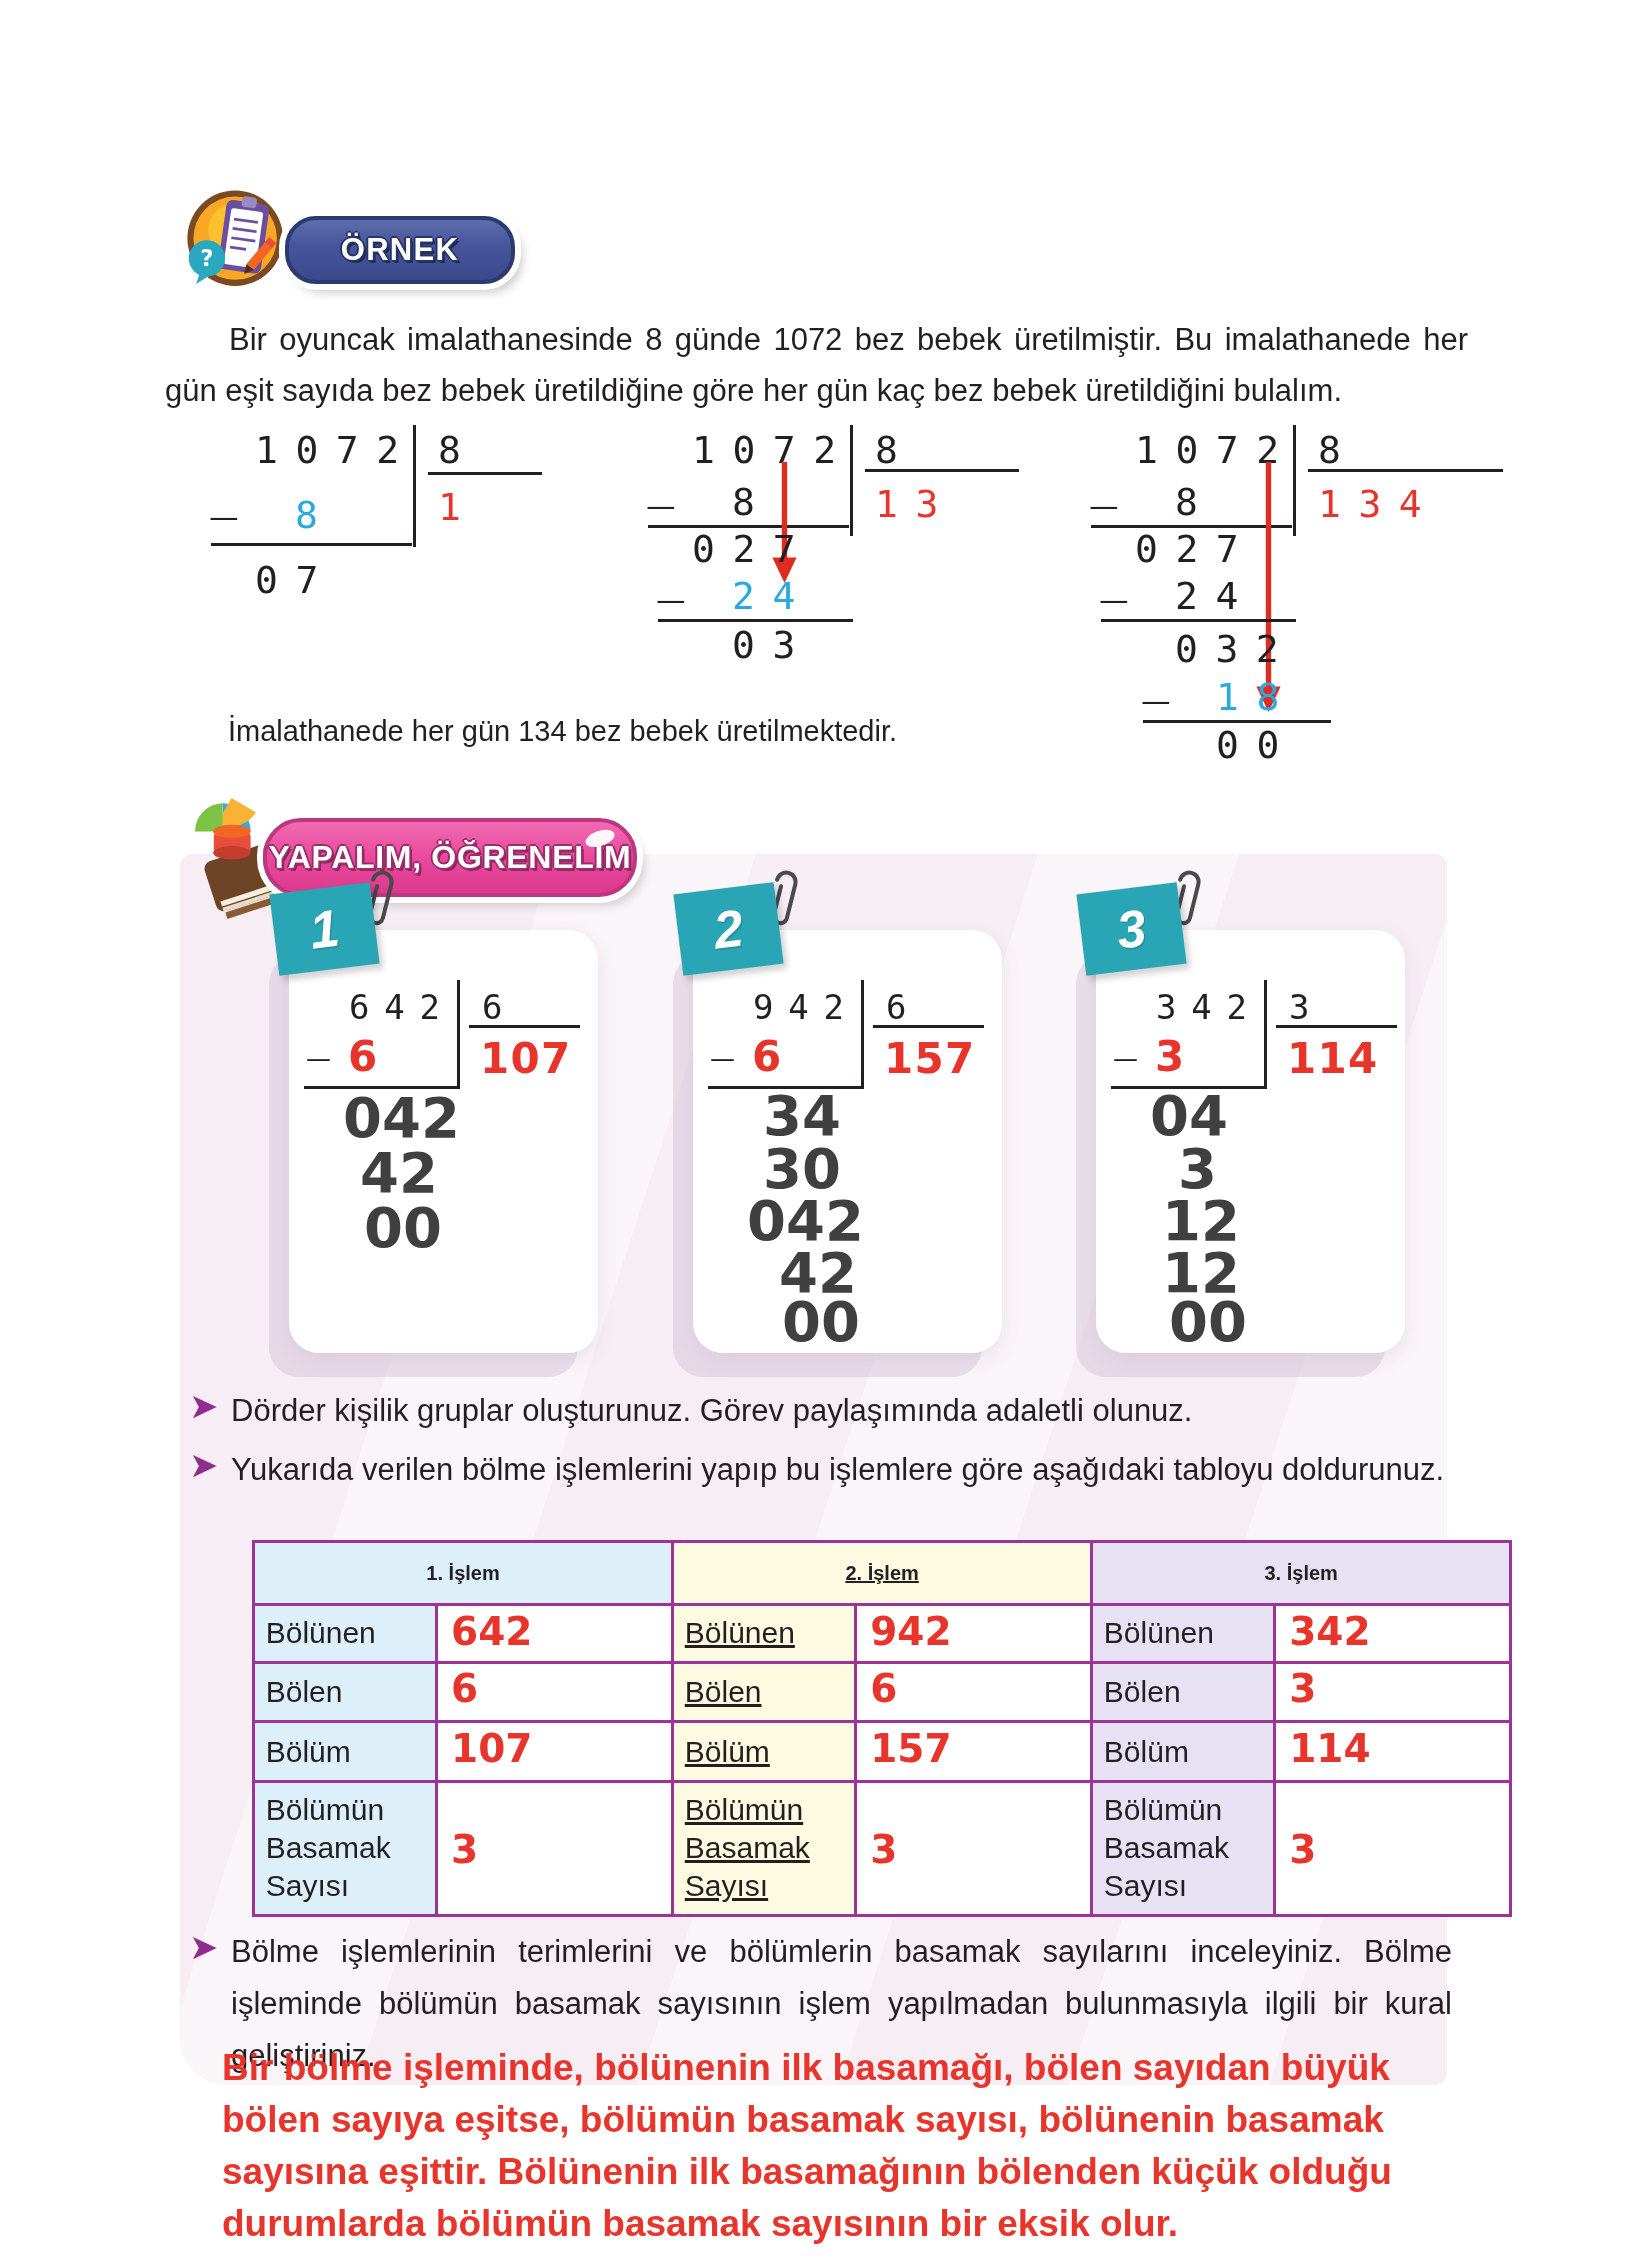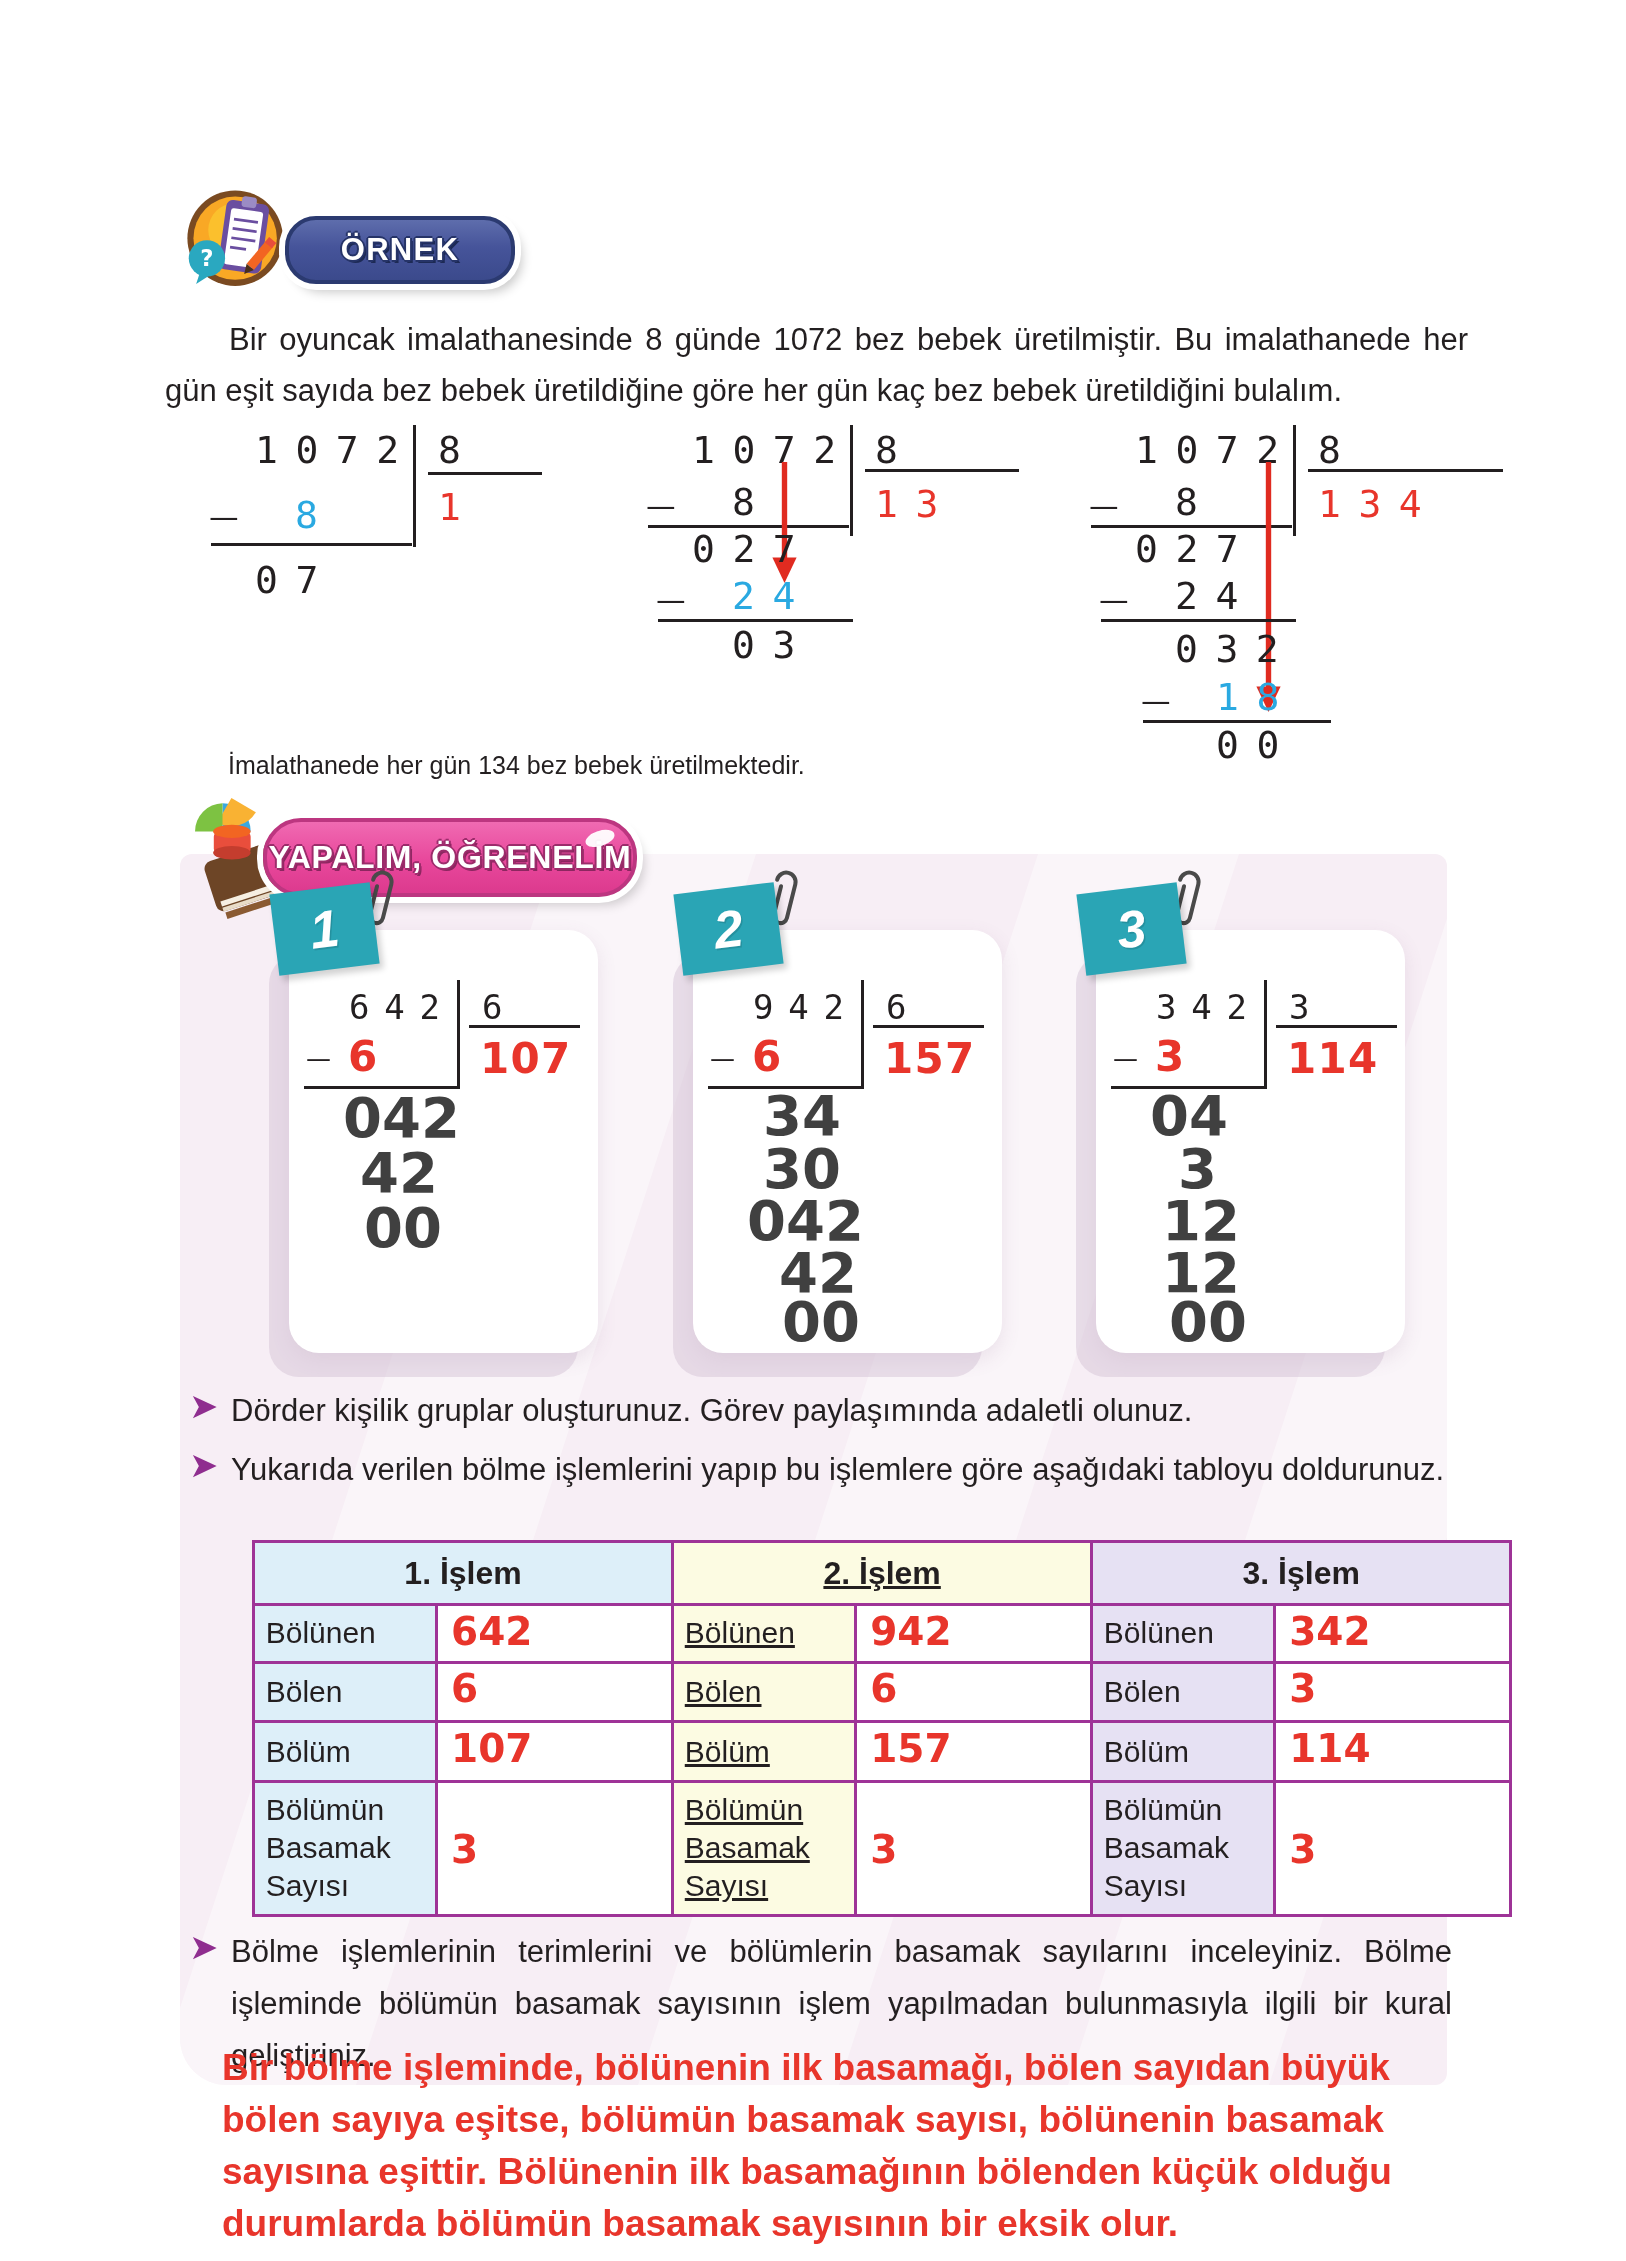--- a/index.html
+++ b/index.html
@@ -23,21 +23,21 @@
     display:flex;align-items:center;justify-content:center;}
   .yapalim-badge span{font-size:32px;font-weight:bold;color:#fff;letter-spacing:0.7px;
     text-shadow:-2px 0 #9c2c6b,2px 0 #9c2c6b,0 -2px #9c2c6b,0 2px #9c2c6b,
     -1.3px -1.3px #9c2c6b,1.3px 1.3px #9c2c6b,2.7px 3.4px 0 #8c2760;}
   .yapalim-badge::after{content:"";position:absolute;right:19px;top:9.4px;width:29.5px;height:14.8px;
     background:#fff;border-radius:50%;transform:rotate(-18deg);opacity:.95;}
 
   
   .para{position:absolute;left:165px;top:314px;width:1303px;font-size:31px;line-height:51px;
     text-align:justify;text-indent:64px;}
-  .result-line{position:absolute;left:228px;top:751px;font-size:25px;}
+  .result-line{position:absolute;left:228px;top:715px;font-size:29px;}
 
   
   .pink-section{position:absolute;left:180px;top:854px;width:1267px;height:1231px;
     background:#f7eef5;border-radius:12px 12px 12px 47px;overflow:hidden;}
   .pink-section .band{position:absolute;top:-34px;bottom:-34px;width:201px;
     background:rgba(255,255,255,.42);transform:skewX(-18deg);}
 
   
   .division{position:absolute;font-family:"DejaVu Sans Mono",monospace;font-size:38px;color:#231f20;}
   .division .drow{position:absolute;letter-spacing:17.5px;white-space:pre;line-height:40px;}
@@ -69,21 +69,21 @@
 
   
   .bullet{position:absolute;width:1263px;}
   .bullet .mark{position:absolute;left:0;top:1.3px;color:#8f2d8f;font-size:35px;}
   .bullet .btxt{display:block;margin-left:42px;font-size:31px;line-height:52px;text-align:justify;}
 
   
   table.isl{position:absolute;left:252px;top:1540px;border-collapse:collapse;
     border:2.7px solid #9e3397;background:#fff;}
   table.isl th,table.isl td{border:3.4px solid #9e3397;}
-  table.isl th{height:58px;font-size:32px;font-weight:bold;color:#231f20;}
+  table.isl th{height:58px;font-size:20px;font-weight:bold;color:#231f20;}
   table.isl td.lab{width:168px;font-size:30px;font-weight:normal;padding-left:10.7px;vertical-align:middle;line-height:38px;}
   table.isl td.val{width:220px;vertical-align:top;padding:2.7px 0 0 13.4px;}
   table.isl td.val span{font-family:"DejaVu Sans",sans-serif;font-weight:bold;font-size:39px;color:#e8352b;}
   .bg1{background:#ddeff9;} .bg2{background:#fcfbe2;text-decoration:underline;} .bg3{background:#e6e1f3;}
   td.white{background:#fff;}
   tr.r1 td{height:52px;} tr.r2 td{height:54px;} tr.r3 td{height:54px;} tr.r4 td{height:128px;}
   tr.r4 td.val{vertical-align:middle;}
 
   
   .note{position:absolute;left:222px;top:2042px;width:1310px;z-index:5;}

